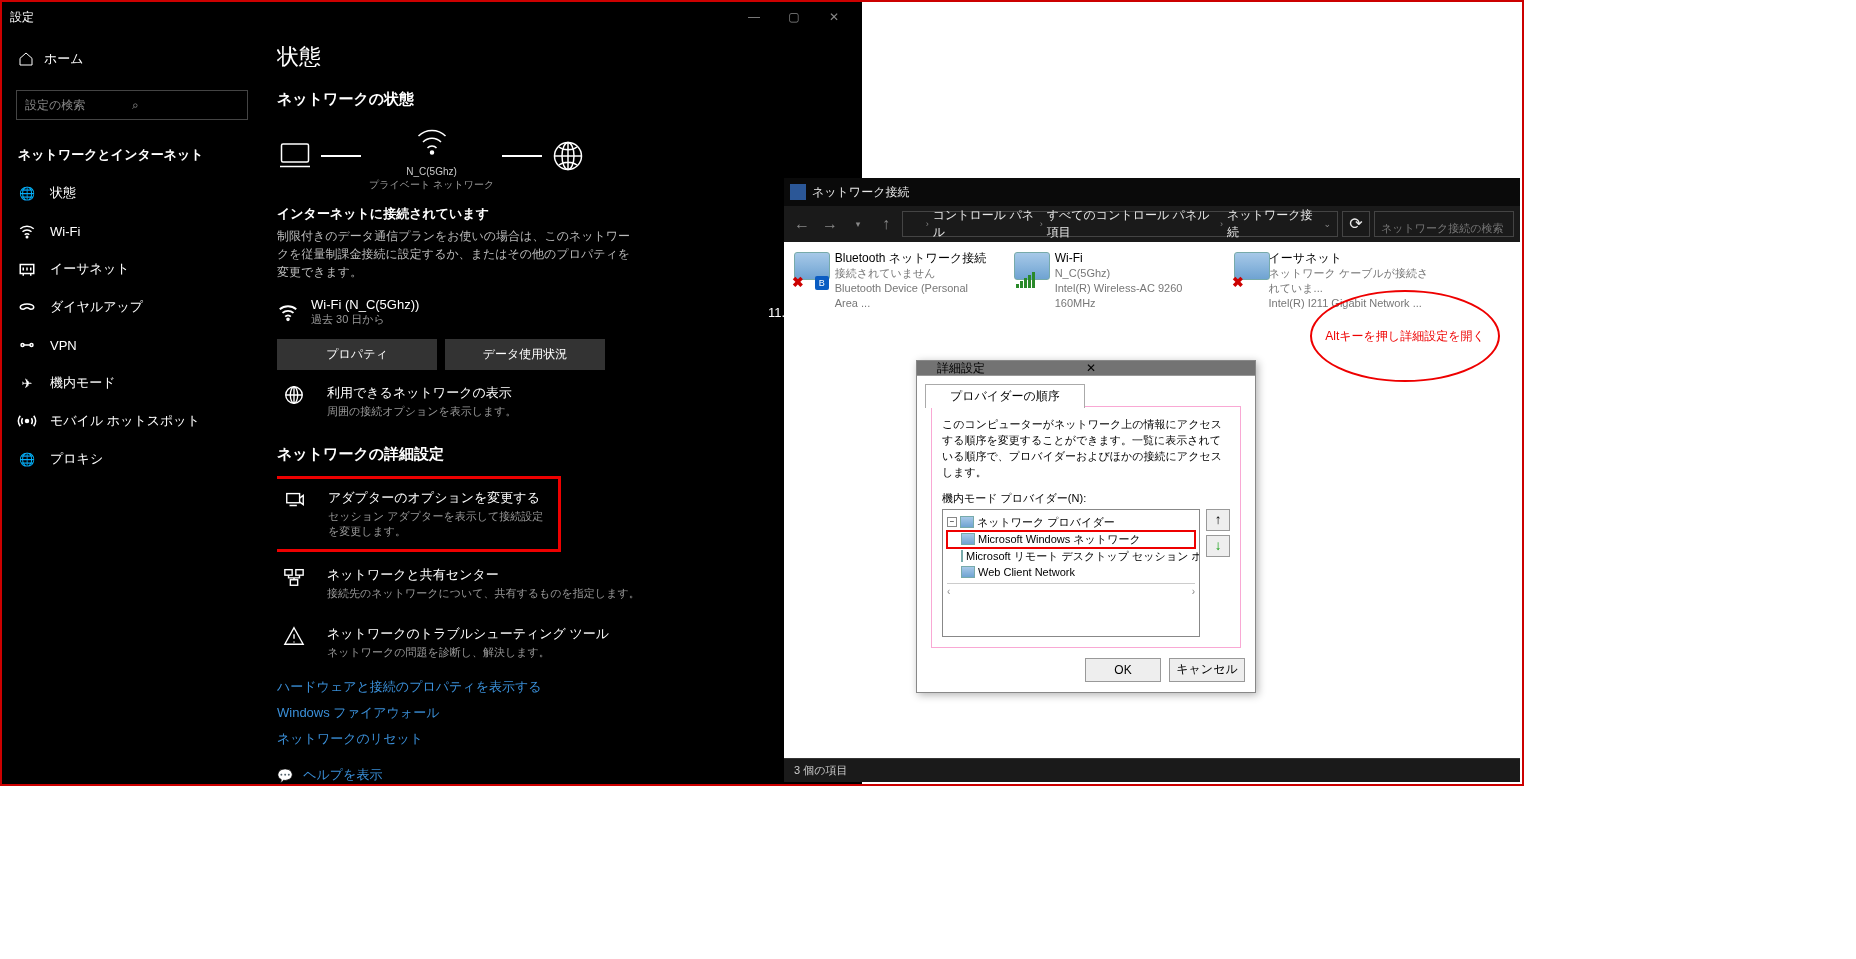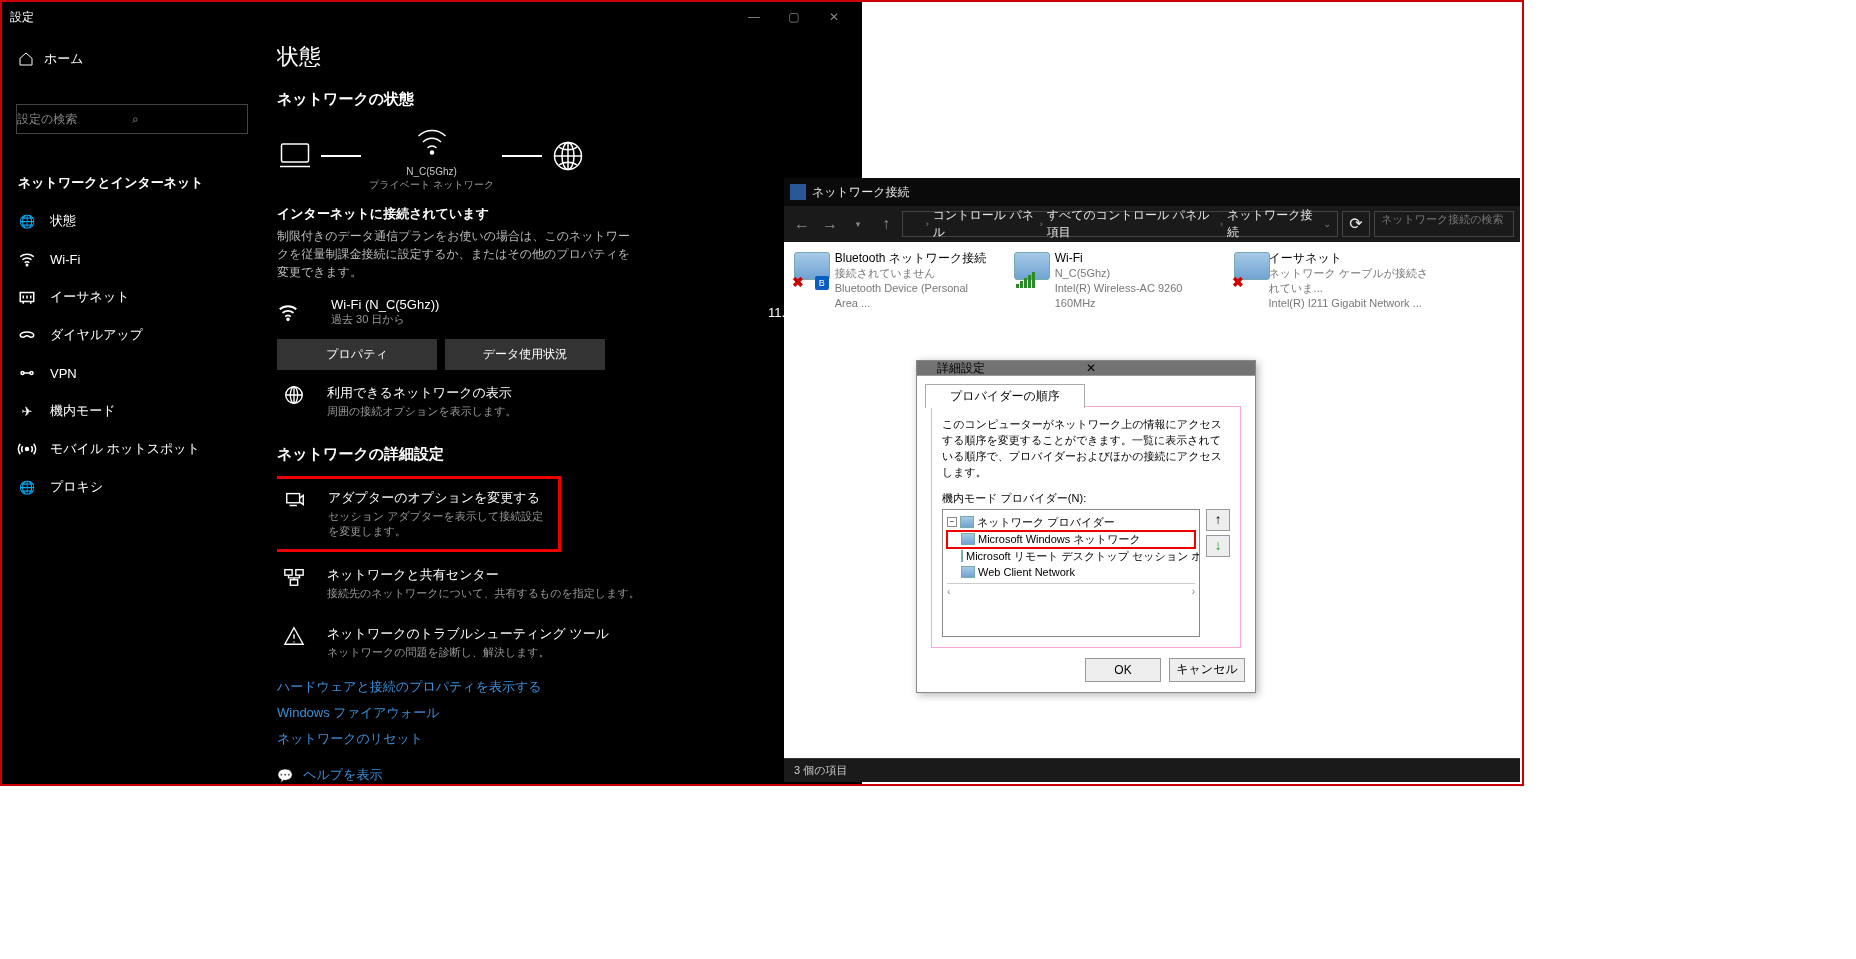--- a/index.html
+++ b/index.html
@@ -9,40 +9,40 @@
 
 
 .settings { position: absolute; top: 0; left: 0; width: 860px; height: 782px; background: #000; color: #fff; }
 .titlebar { height: 30px; display: flex; align-items: center; padding: 0 8px; font-size: 12px; }
 .titlebar .title { flex: 1; }
 .titlebar .wbtn { width: 40px; text-align: center; color: #888; cursor: pointer; }
 
 .sidebar { position: absolute; top: 30px; left: 0; width: 260px; padding: 8px 0; }
 .home { display: flex; align-items: center; gap: 10px; padding: 10px 16px; font-size: 13px; cursor: pointer; }
 .home svg { width: 16px; height: 16px; fill: none; stroke: #fff; stroke-width: 1.5; }
-.searchbox { margin: 26px 14px; border: 1px solid #444; height: 30px; display: flex; align-items: center; padding: 0 0; color: #888; font-size: 12px; }
+.searchbox { margin: 12px 14px; border: 1px solid #444; height: 30px; display: flex; align-items: center; padding: 0 8px; color: #888; font-size: 12px; }
 .searchbox span { flex: 1; }
 .cathdr { padding: 14px 16px 10px; font-size: 13px; font-weight: bold; }
 .navitem { display: flex; align-items: center; gap: 14px; padding: 10px 16px; font-size: 13px; cursor: pointer; }
 .navitem svg, .navitem .ic { width: 18px; height: 18px; }
 .navitem .ic { display: inline-flex; align-items: center; justify-content: center; }
 
 .main { position: absolute; top: 30px; left: 275px; right: 0; bottom: 0; padding: 10px 0; overflow: hidden; }
 .h1 { font-size: 22px; font-weight: 300; margin-bottom: 18px; }
 .h2 { font-size: 15px; font-weight: 600; margin: 16px 0 12px; }
 .diagram { display: flex; align-items: center; gap: 8px; margin: 10px 0; }
 .diagram .line { width: 40px; border-top: 2px solid #fff; height: 0; }
 .diagram svg { width: 36px; height: 36px; stroke: #fff; stroke-width: 2; fill: none; }
 .diagram .glow { stroke: #fff; }
 .netlbl { text-align: center; font-size: 10px; color: #ccc; margin-top: 4px; line-height: 1.3; }
 .netlbl .sub { color: #999; }
 .connmsg { font-size: 13px; font-weight: 600; margin-top: 14px; }
 .conndesc { font-size: 12px; color: #bbb; line-height: 1.5; margin-top: 4px; max-width: 360px; }
 .wifiinfo { display: flex; align-items: center; gap: 12px; margin-top: 16px; }
-.wifiinfo .txt { flex: 1; margin-left: 20px; }
+.wifiinfo .txt { flex: 1; }
 .wifiinfo .ssid { font-size: 13px; }
 .wifiinfo .since { font-size: 11px; color: #999; }
 .wifiinfo .gb { font-size: 13px; margin-right: 40px; }
 .btnrow { display: flex; gap: 8px; margin-top: 12px; }
 .btn { flex: 0 0 160px; text-align: center; padding: 7px 0; background: #333; font-size: 12px; cursor: pointer; }
 
 .optrow { display: flex; gap: 22px; padding: 10px 6px; align-items: flex-start; margin-top: 4px; }
 .optrow svg, .optrow .ic { width: 22px; height: 22px; flex-shrink: 0; stroke: #fff; fill: none; stroke-width: 1.5; }
 .optrow .t1 { font-size: 13px; }
 .optrow .t2 { font-size: 11px; color: #999; margin-top: 2px; }
@@ -54,21 +54,21 @@
 
 .explorer { position: absolute; top: 176px; left: 782px; right: 2px; bottom: 2px; background: #1a1a1a; color: #e8e8e8; display: flex; flex-direction: column; }
 .explorer .etitle { height: 28px; background: #0a0a0a; display: flex; align-items: center; gap: 6px; padding: 0 6px; font-size: 12px; }
 .explorer .etitle .eicon { width: 16px; height: 16px; background: #2b5797; display: inline-block; }
 .explorer .ebar { height: 36px; display: flex; align-items: center; gap: 4px; padding: 0 6px; background: #1a1a1a; }
 .explorer .ebar .navbtn { width: 24px; text-align: center; color: #888; cursor: pointer; }
 .explorer .ebar .addr { flex: 1; display: flex; align-items: center; gap: 4px; border: 1px solid #444; height: 26px; padding: 0 6px; font-size: 12px; }
 .explorer .ebar .crumb { cursor: pointer; }
 .explorer .ebar .sep { color: #888; font-size: 9px; }
 .explorer .ebar .refresh { width: 28px; text-align: center; border: 1px solid #444; height: 26px; line-height: 24px; cursor: pointer; }
-.explorer .ebar .esearch { width: 140px; border: 1px solid #444; height: 26px; padding: 0 6px; font-size: 11px; color: #777; display: flex; align-items: flex-start; }
+.explorer .ebar .esearch { width: 140px; border: 1px solid #444; height: 26px; padding: 0 6px; font-size: 11px; color: #777; display: flex; align-items: flex-end; }
 .explorer .toolbar { height: 28px; border-top: 1px solid #333; border-bottom: 1px solid #333; display: flex; align-items: center; padding: 0 8px; font-size: 12px; }
 .explorer .toolbar .tb { color: #6ba5d6; cursor: pointer; }
 .explorer .content { flex: 1; background: #fff; color: #000; position: relative; padding: 8px; display: flex; gap: 20px; align-items: flex-start; }
 .adapter { display: flex; gap: 6px; width: 200px; align-items: flex-start; }
 .adapter .aicon { width: 40px; height: 40px; position: relative; }
 .adapter .aicon .base { width: 36px; height: 28px; background: linear-gradient(#a7c9e8,#6fa3d2); border: 1px solid #7aa; border-radius: 3px; position: absolute; top: 2px; left: 2px; }
 .adapter .aicon .x { position: absolute; bottom: 0; left: 0; color: #c00; font-weight: bold; font-size: 14px; }
 .adapter .aicon .bt { position: absolute; bottom: 0; right: 0; width: 14px; height: 14px; background: #0a5cc2; border-radius: 2px; color: #fff; font-size: 9px; text-align: center; line-height: 14px; }
 .adapter .aicon .bars { position: absolute; bottom: 2px; left: 4px; display: flex; gap: 1px; align-items: flex-end; }
 .adapter .aicon .bars i { width: 3px; background: #2a8a2a; display: block; }
@@ -359,20 +359,23 @@
           <div class="base"></div>
             <div class="x">✖</div>
         </div>
         <div class="at">
           <div class="l1">イーサネット</div>
           <div class="l2">ネットワーク ケーブルが接続されていま...</div>
           <div class="l3">Intel(R) I211 Gigabit Network ...</div>
         </div>
       </div>
 
+      <div class="ellipse">
+        <span>Altキーを押し詳細設定を開く</span>
+      </div>
     </div>
     <div class="status">
       <span>3 個の項目</span>
     </div>
   </div>
 
   <div class="dialog">
     <div class="dtitle">
       <span>詳細設定</span>
       <span class="dclose">✕</span>

